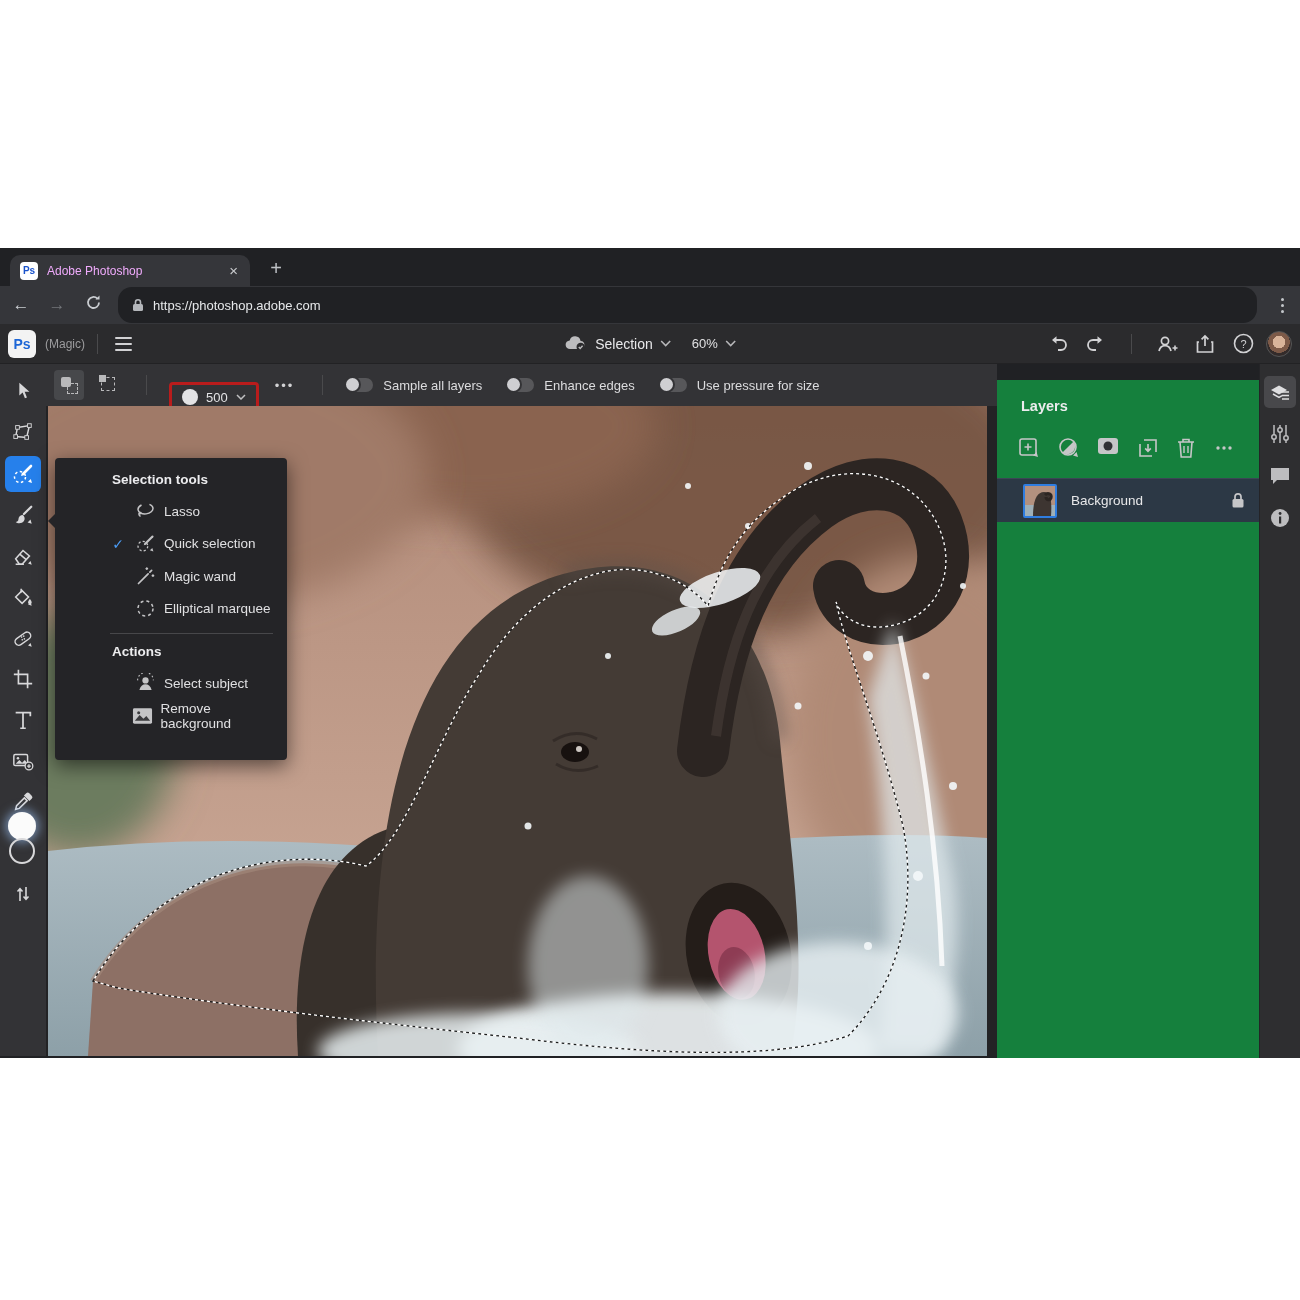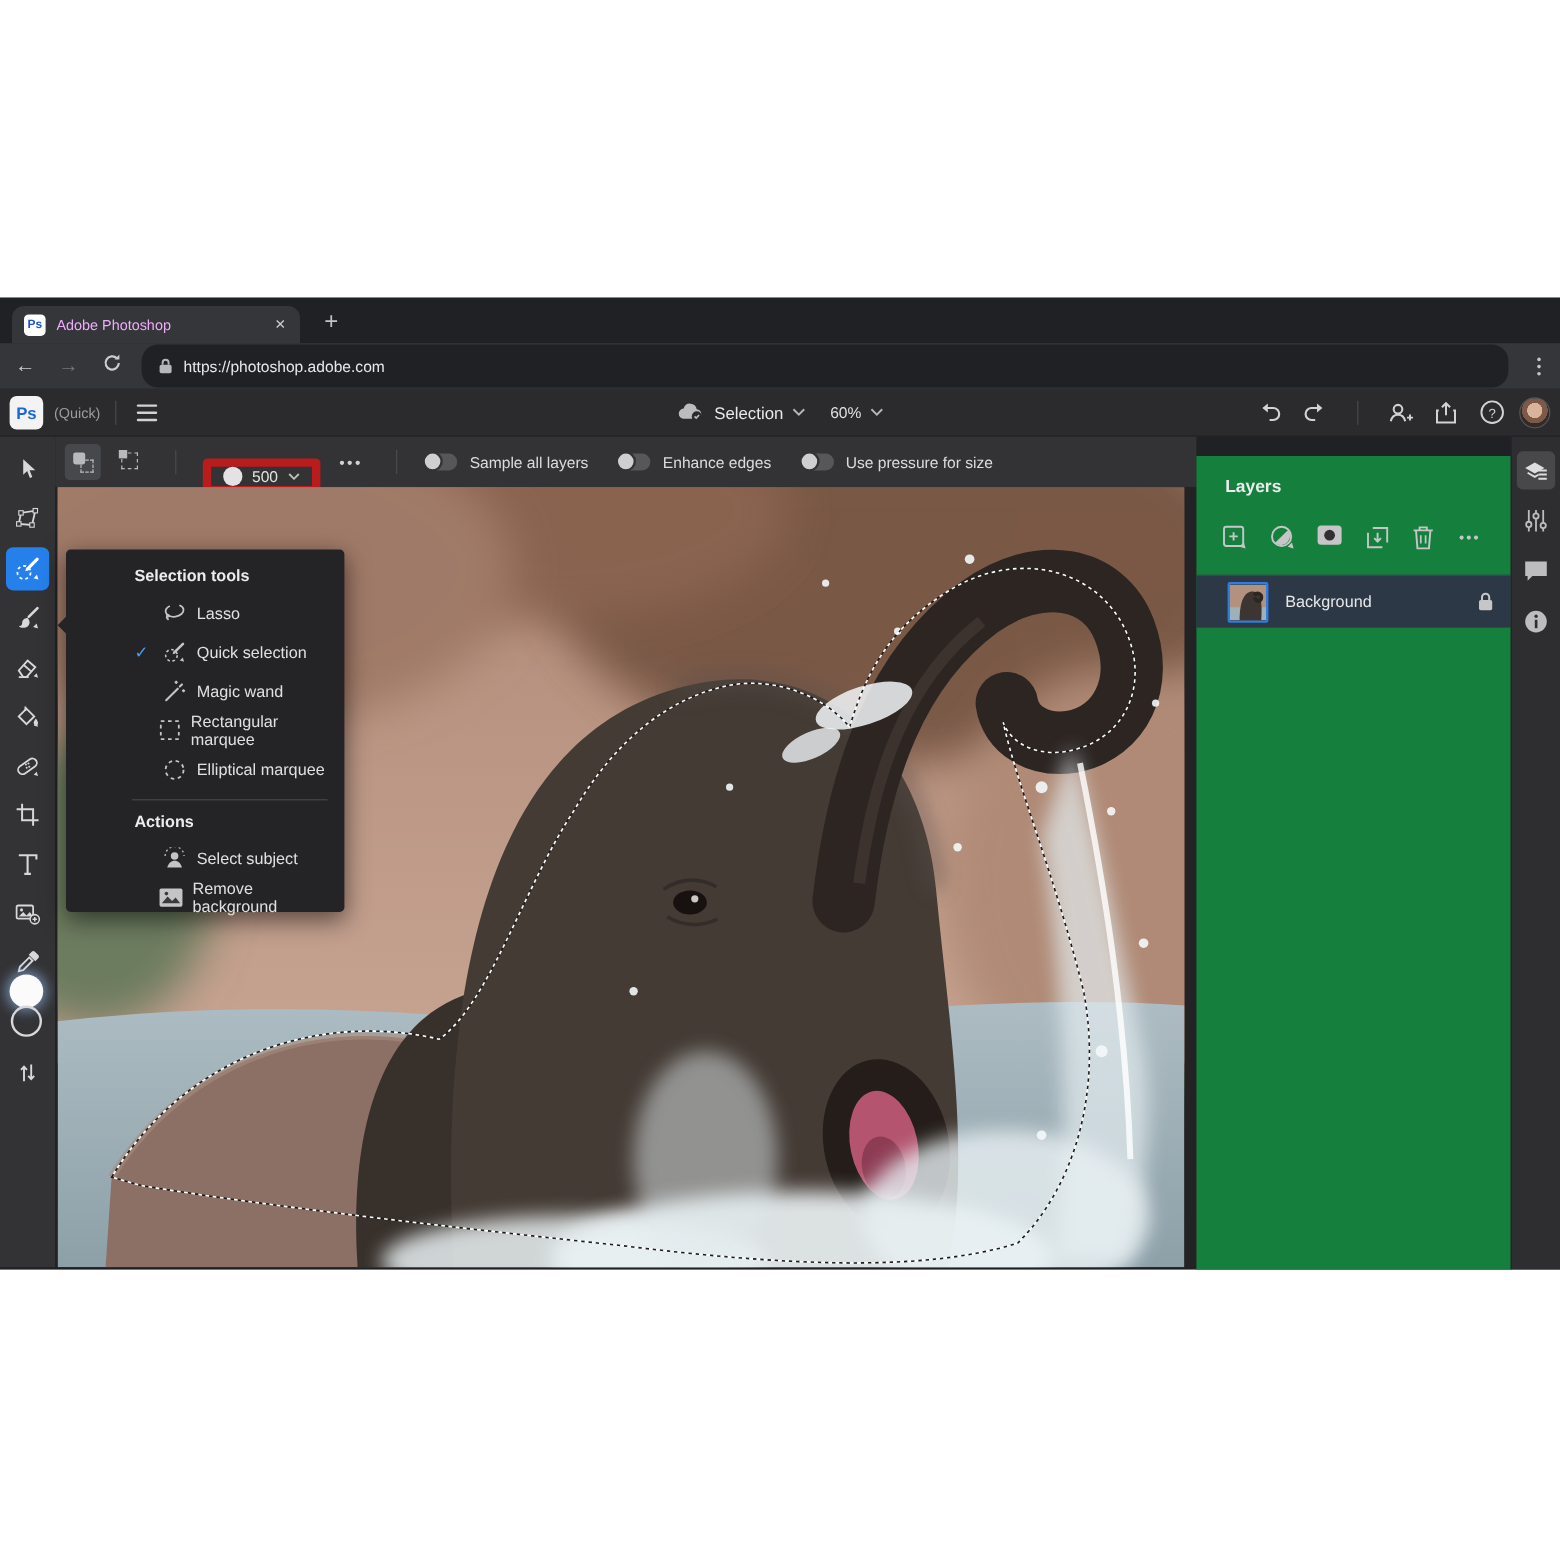--- a/index.html
+++ b/index.html
@@ -47,21 +47,21 @@
 
   
   .optionsbar { position:absolute; left:46px; top:116px; width:951px; height:42px; background:#333336;
     display:flex; align-items:center; gap:10px; padding:0 8px; }
   .selmode { width:30px; height:30px; border-radius:4px; position:relative; }
   .selmode.active { background:#47484b; }
   .sm-solid { position:absolute; left:7px; top:7px; width:10px; height:10px; background:#b9b9bb; border-radius:2px; }
   .sm-dash { position:absolute; right:6px; bottom:6px; width:11px; height:11px; border:1px dashed #b9b9bb; }
   .sm2-dash { position:absolute; left:7px; top:7px; width:14px; height:14px; border:1px dashed #b9b9bb; }
   .sm2-solid { position:absolute; left:5px; top:5px; width:7px; height:7px; background:#b9b9bb; }
-  .brushsize { height:30px; border:7px solid #b91c1c; border-radius:4px; display:flex; align-items:center;
+  .brushsize { height:30px; border:3px solid #b91c1c; border-radius:4px; display:flex; align-items:center;
     gap:8px; padding:0 10px;margin-top:24px; }
   .brush-dot { width:16px; height:16px; border-radius:50%; background:#e3e3e5; }
   .brush-val { color:#e3e3e5; font-size:13px; }
   .more-dots { color:#d2d2d4; font-size:13px; letter-spacing:2px; padding:0 6px; }
   .toggle { width:28px; height:14px; border-radius:8px; background:#57575a; position:relative; flex:none; }
   .toggle i { position:absolute; left:-1px; top:-2px; width:17px; height:17px; border-radius:50%;
     background:#cfcfd2; border:2px solid #333336; }
   .opt-label { color:#dcdcde; font-size:13px; margin-right:14px; }
 
   
@@ -138,21 +138,21 @@
     </div>
     <div class="kebab">
         <i></i>
         <i></i>
         <i></i>
       </div>
   </div>
 
   <div class="appheader">
     <div class="ps-logo">Ps</div>
-    <span class="beta">(Quick)</span>
+    <span class="beta">(Magic)</span>
     <div class="vdiv"></div>
     <div class="burger">
         <i></i>
         <i></i>
         <i></i>
       </div>
 
     <div class="doc-ctr">
       <svg width="24" height="17" viewBox="0 0 24 17">
         <path d="M6 14a4.3 4.3 0 0 1-.5-8.6A5.6 5.6 0 0 1 16.4 6 4 4 0 0 1 16 14z" fill="#bcbcbe"></path>
@@ -433,29 +433,20 @@
       <span class="fly-ico">
         <svg width="21" height="21" viewBox="0 0 24 24">
             <path d="M4 20L15 9" stroke="#c4c4c6" stroke-width="2" stroke-linecap="round"></path>
             <path d="M17 7l2-2" stroke="#c4c4c6" stroke-width="2" stroke-linecap="round"></path>
             <path d="M19 11h3M20.5 9.5v3M12 3h3M13.5 1.5v3" stroke="#c4c4c6" stroke-width="1.4"></path>
           </svg>
       </span>
       <span class="fly-label">Magic wand</span>
     </div>
 
-    <div class="fly-item">
-      <span class="fly-check"></span>
-      <span class="fly-ico">
-        <svg width="19" height="19" viewBox="0 0 19 19">
-            <rect x="2" y="2" width="15" height="15" fill="none" stroke="#c4c4c6" stroke-width="1.5" stroke-dasharray="3 3"></rect>
-          </svg>
-      </span>
-      <span class="fly-label">Rectangular marquee</span>
-    </div>
 
     <div class="fly-item">
       <span class="fly-check"></span>
       <span class="fly-ico">
         <svg width="19" height="19" viewBox="0 0 19 19">
             <circle cx="9.5" cy="9.5" r="7.5" fill="none" stroke="#c4c4c6" stroke-width="1.5" stroke-dasharray="3 3"></circle>
           </svg>
       </span>
       <span class="fly-label">Elliptical marquee</span>
     </div>

